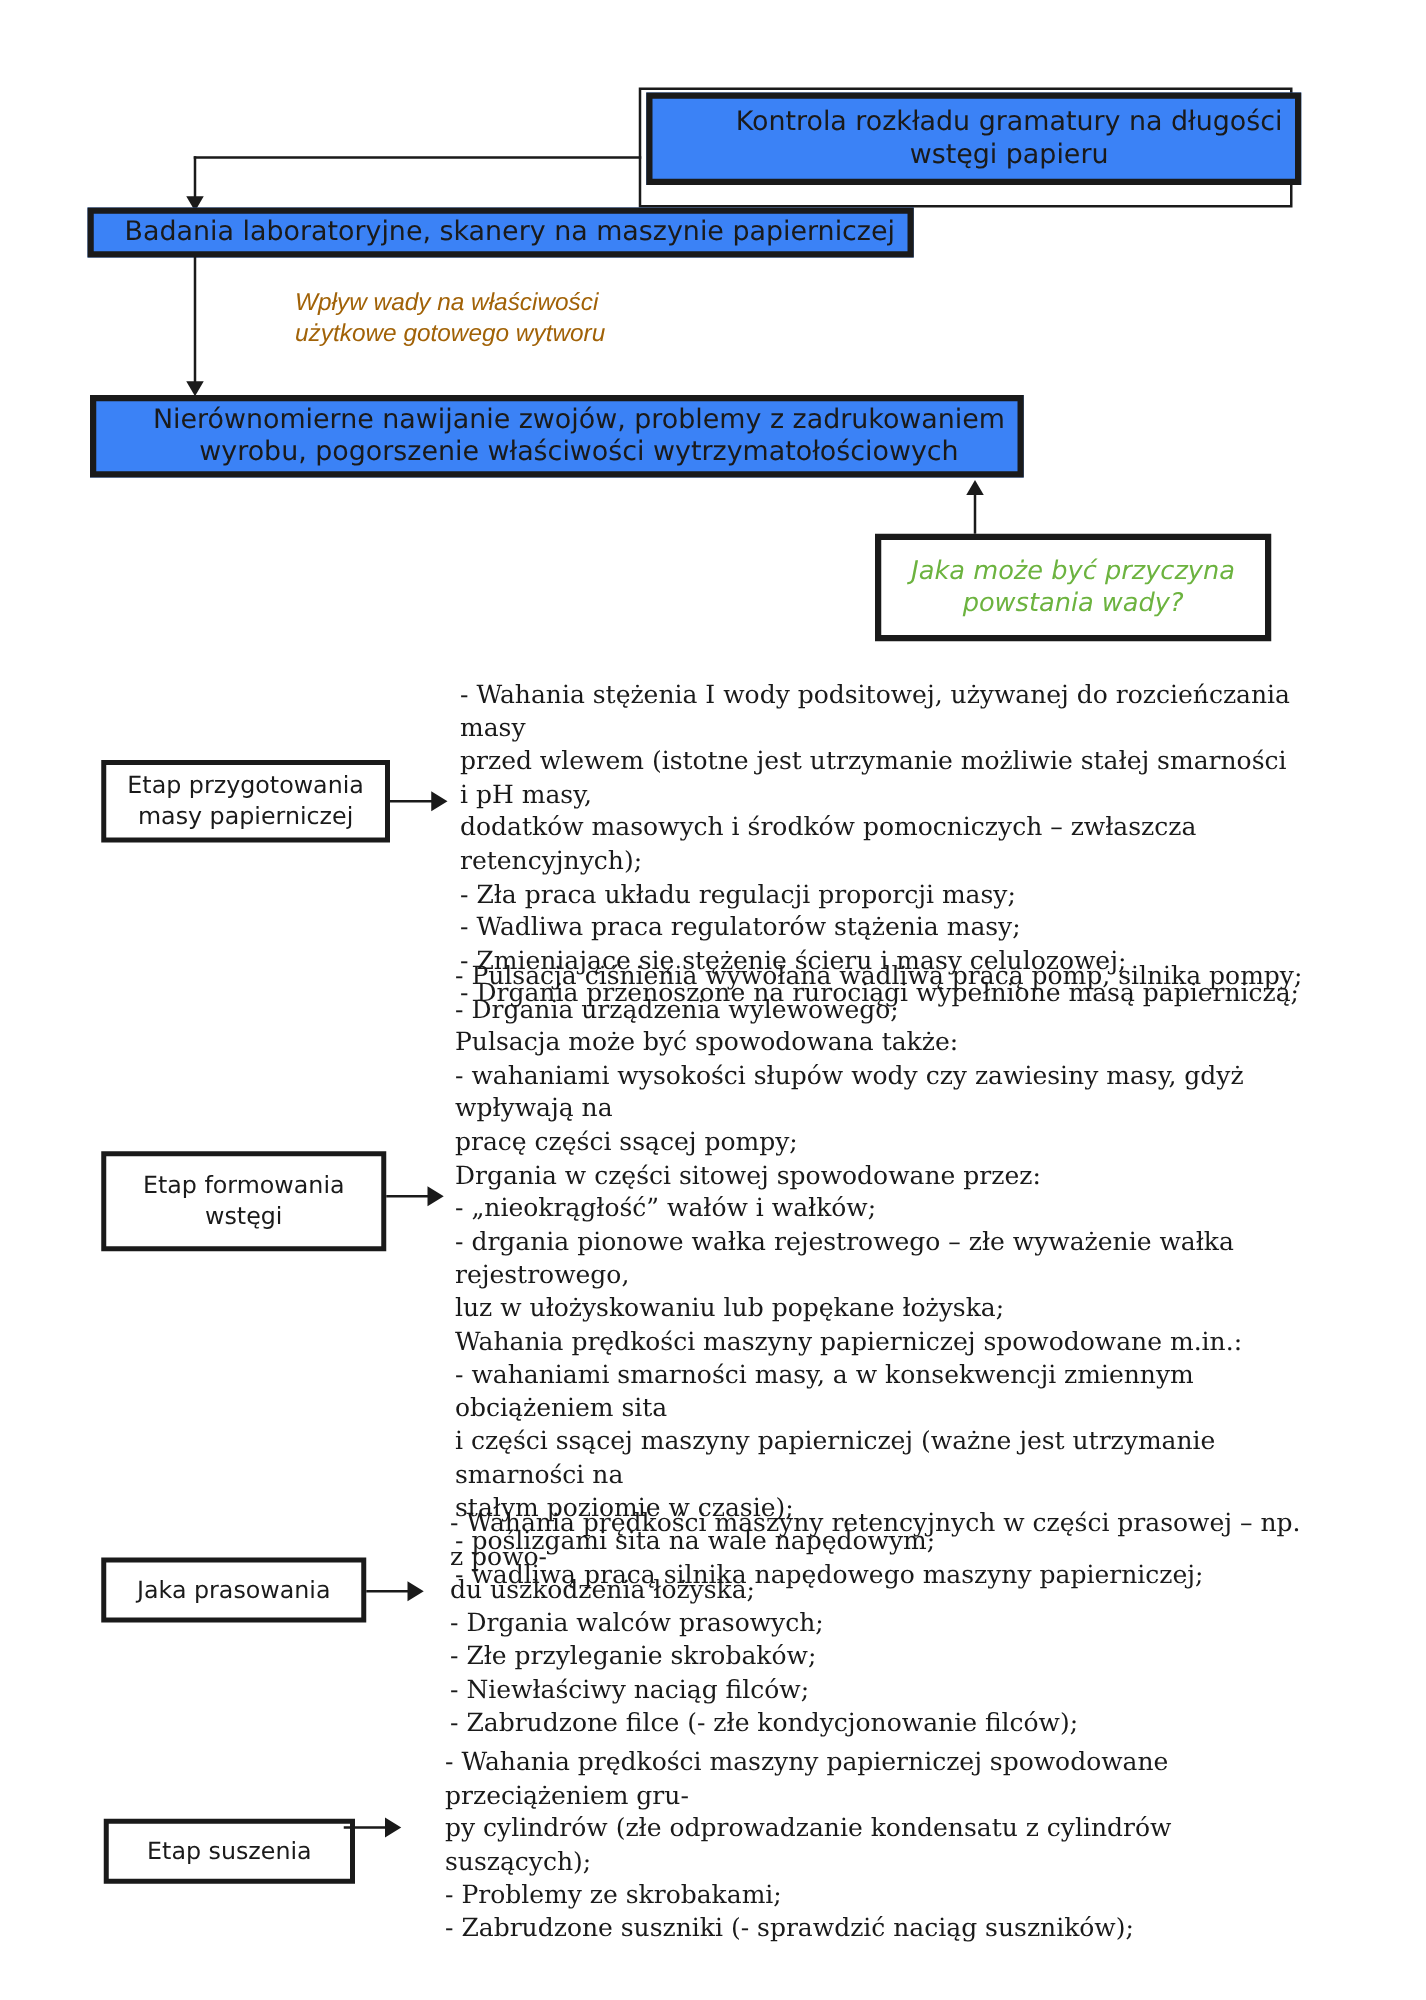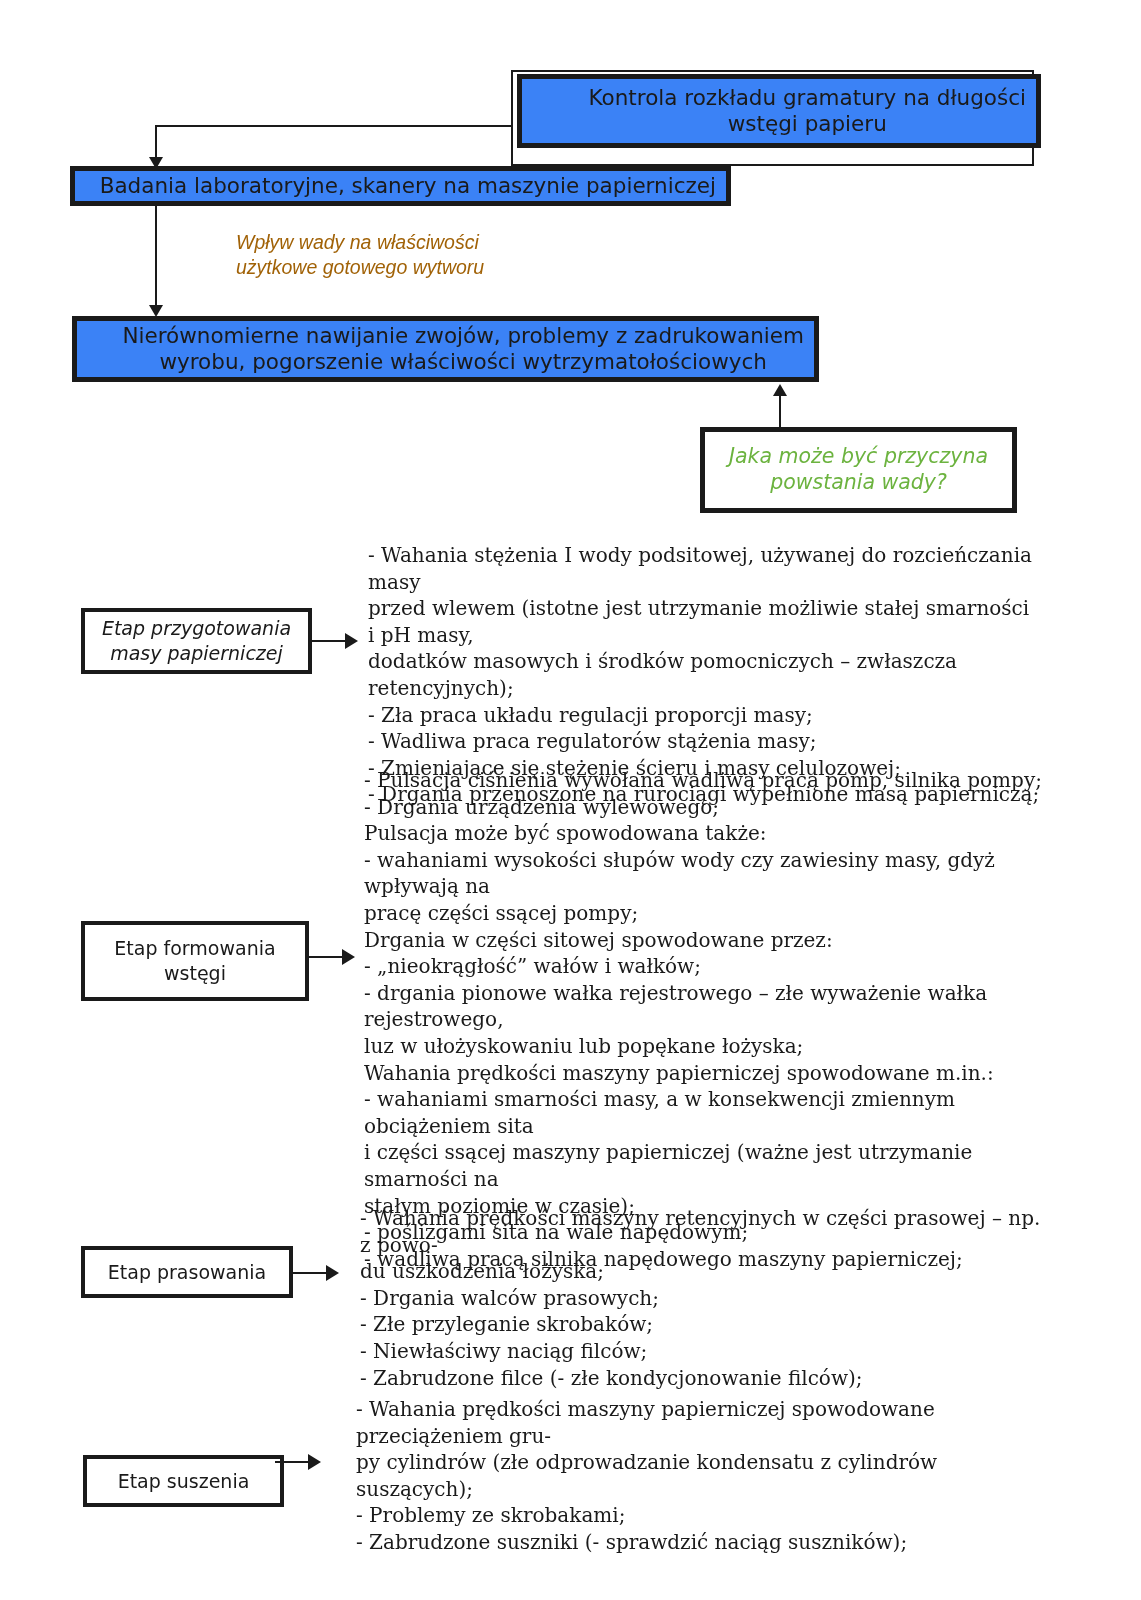--- a/index.html
+++ b/index.html
@@ -153,21 +153,21 @@
 </div>
 
 <div class="ln-v" style="left:779px; top:395px; height:33px;"></div>
 <div class="arrow-up" style="left:773px; top:384px;"></div>
 
 <div class="green-box" style="left:656px; top:427px; width:317px; height:86px;margin-left:44px;">
   <span style="white-space:pre-line;">Jaka może być przyczyna
 powstania wady?</span>
 </div>
 
-<div class="stage-box" style="left:81px; top:608px; width:231px; height:66px;font-style:italic;">
+<div class="stage-box" style="left:81px; top:608px; width:231px; height:66px;">
   <span>Etap przygotowania
 masy papierniczej</span>
 </div>
 <div class="arr-shaft" style="left:312px; top:640px; width:36px;"></div>
 <div class="arrow-right" style="left:345px; top:633px;"></div>
 <div class="detail-text" style="left:368px; top:542px; width:672px;">- Wahania stężenia I wody podsitowej, używanej do rozcieńczania masy
 przed wlewem (istotne jest utrzymanie możliwie stałej smarności i pH masy,
 dodatków masowych i środków pomocniczych – zwłaszcza retencyjnych);
 - Zła praca układu regulacji proporcji masy;
 - Wadliwa praca regulatorów stążenia masy;
@@ -190,21 +190,21 @@
 - drgania pionowe wałka rejestrowego – złe wyważenie wałka rejestrowego,
 luz w ułożyskowaniu lub popękane łożyska;
 Wahania prędkości maszyny papierniczej spowodowane m.in.:
 - wahaniami smarności masy, a w konsekwencji zmiennym obciążeniem sita
 i części ssącej maszyny papierniczej (ważne jest utrzymanie smarności na
 stałym poziomie w czasie);
 - poślizgami sita na wale napędowym;
 - wadliwą pracą silnika napędowego maszyny papierniczej;</div>
 
 <div class="stage-box" style="left:81px; top:1246px; width:212px; height:52px;">
-  <span>Etap prasowania</span>
+  <span>Jaka prasowania</span>
 </div>
 <div class="arr-shaft" style="left:293px; top:1272px; width:36px;"></div>
 <div class="arrow-right" style="left:326px; top:1265px;"></div>
 <div class="detail-text" style="left:360px; top:1205px; width:684px;">- Wahania prędkości maszyny retencyjnych w części prasowej – np. z powo-
 du uszkodzenia łożyska;
 - Drgania walców prasowych;
 - Złe przyleganie skrobaków;
 - Niewłaściwy naciąg filców;
 - Zabrudzone filce (- złe kondycjonowanie filców);</div>
 

